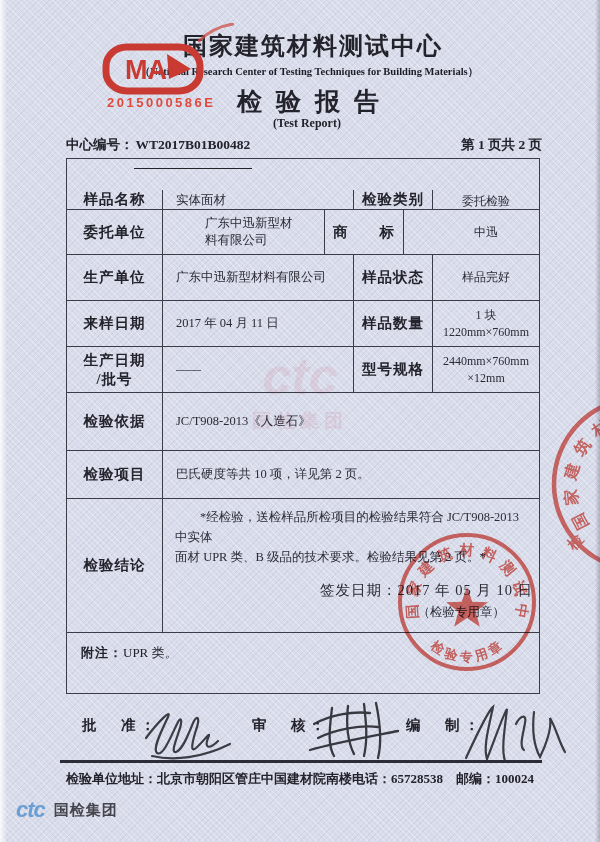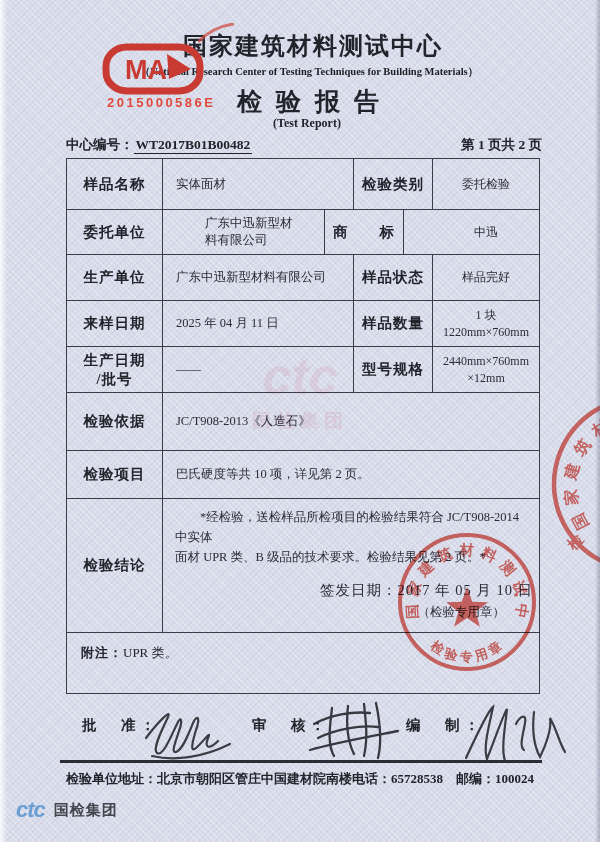--- a/index.html
+++ b/index.html
@@ -22,21 +22,21 @@
   .rpt-cn{font-size:25px;font-weight:bold;letter-spacing:14px;margin-top:6px;padding-left:30px;}
   .rpt-en{font-size:12px;font-weight:bold;margin-top:-2px;padding-left:14px;}
   .cma{position:absolute;left:101px;top:42px;z-index:4;}
   .cma-no{position:absolute;left:107px;top:95px;z-index:4;color:#e04a3c;font-weight:bold;
           font-size:13px;letter-spacing:2.5px;font-family:"Liberation Sans","DejaVu Sans",sans-serif;}
   .red-mark{position:absolute;left:198px;top:23px;z-index:5;opacity:.75;}
 
   
   .meta{position:absolute;left:66px;top:136px;width:476px;display:flex;justify-content:space-between;
         font-size:13.5px;font-weight:bold;z-index:3;}
-  .rpt-no{border-bottom:1.6px solid #23232c;padding:0 2px 1px 2px;}
+  .rpt-no{border-bottom:1.6px solid #23232c;padding:0 2px 16px 2px;}
 
   
   .tbl{position:absolute;left:66px;top:158px;width:474px;z-index:2;
        border:1.5px solid #3c3c48;box-sizing:border-box;}
   .tr{display:flex;border-bottom:1.3px solid #3c3c48;box-sizing:border-box;}
   .tr:last-child{border-bottom:none;}
   .lc{width:96px;flex:0 0 96px;border-right:1.3px solid #3c3c48;display:flex;flex-direction:column;
       align-items:center;justify-content:center;font-weight:bold;font-size:14.5px;letter-spacing:1px;box-sizing:border-box;}
   .vc{flex:1 1 auto;display:flex;align-items:center;padding-left:13px;font-size:12.5px;color:#2b2b36;box-sizing:border-box;}
   .lc2{width:80px;flex:0 0 80px;border-left:1.3px solid #3c3c48;border-right:1.3px solid #3c3c48;
@@ -103,41 +103,41 @@
   </div>
 
   <div class="meta">
     <span>
       <span>中心编号：</span><span class="rpt-no">WT2017B01B00482</span>
     </span>
     <span>第 1 页共 2 页</span>
   </div>
 
   <div class="tbl">
-    <div class="tr" style="height:51px;">
+    <div class="tr" style="height:51px;align-items:flex-end;">
       <div class="lc">样品名称</div>
       <div class="vc">实体面材</div>
       <div class="lc2">检验类别</div>
       <div class="vc2">委托检验</div>
     </div>
     <div class="tr" style="height:45px;gap:29px;">
       <div class="lc">委托单位</div>
       <div class="vc">广东中迅新型材料有限公司</div>
       <div class="lc2">商　　标</div>
       <div class="vc2">中迅</div>
     </div>
     <div class="tr" style="height:46px;">
       <div class="lc">生产单位</div>
       <div class="vc">广东中迅新型材料有限公司</div>
       <div class="lc2">样品状态</div>
       <div class="vc2">样品完好</div>
     </div>
     <div class="tr" style="height:46px;">
       <div class="lc">来样日期</div>
-      <div class="vc">2025 年 04 月 11 日</div>
+      <div class="vc">2017 年 04 月 11 日</div>
       <div class="lc2">样品数量</div>
       <div class="vc2">
         <span>1 块</span>
         <span>1220mm×760mm</span>
       </div>
     </div>
     <div class="tr" style="height:46px;">
       <div class="lc" style="line-height:1.25;">
         <span>生产日期</span>
         <span>/批号</span>
@@ -153,21 +153,21 @@
       <div class="lc">检验依据</div>
       <div class="vc">JC/T908-2013《人造石》</div>
     </div>
     <div class="tr" style="height:48px;">
       <div class="lc">检验项目</div>
       <div class="vc">巴氏硬度等共 10 项，详见第 2 页。</div>
     </div>
     <div class="tr" style="height:134px;">
       <div class="lc">检验结论</div>
       <div class="concl-cell">
-        <div class="l1">*经检验，送检样品所检项目的检验结果符合 JC/T908-2014 中实体</div>
+        <div class="l1">*经检验，送检样品所检项目的检验结果符合 JC/T908-2013 中实体</div>
         <div class="l2">面材 UPR 类、B 级品的技术要求。检验结果见第 2 页。*</div>
         <div class="sign-date">
           <div class="d">签发日期：2017 年 05 月 10 日</div>
           <div class="c">（检验专用章）</div>
         </div>
       </div>
     </div>
     <div class="tr" style="height:60px;">
       <div class="note-cell">
         <b>附注：</b><span>UPR 类。</span>

